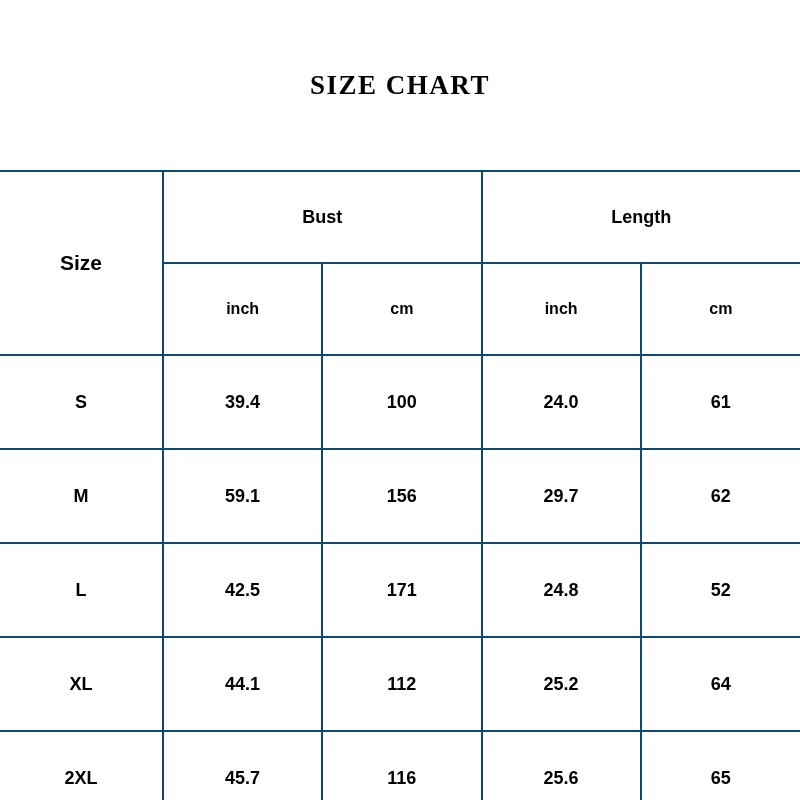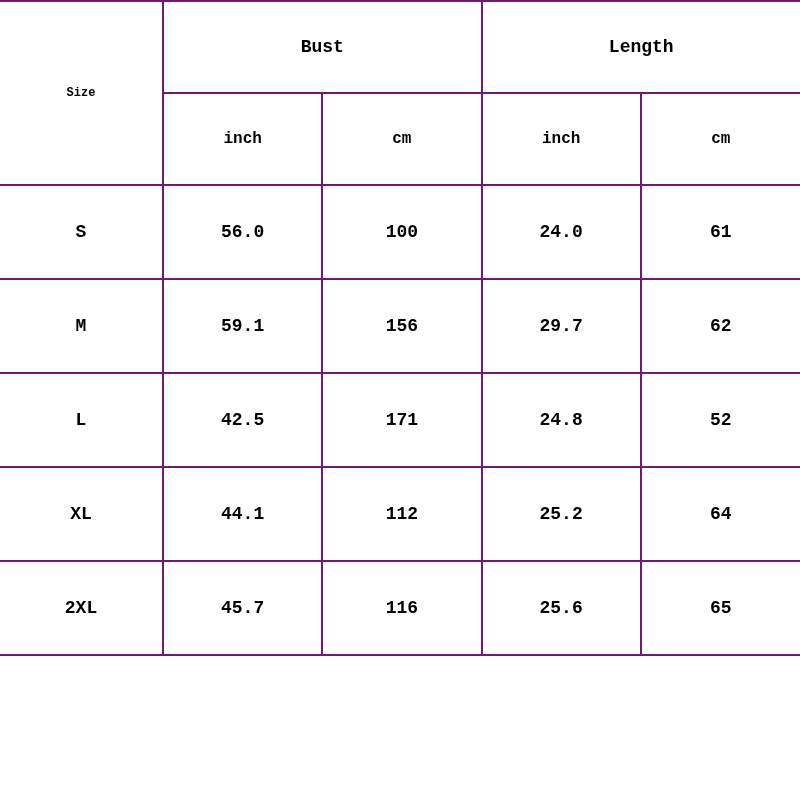--- a/index.html
+++ b/index.html
@@ -34,78 +34,81 @@
     color: #000;
     text-align: center;
   }
   table.size-chart {
     width: 800px;
     border-collapse: collapse;
     table-layout: fixed;
   }
   table.size-chart td,
   table.size-chart th {
-    border: 2px solid #701a75;
+    border: 2px solid #0c4a6e;
     text-align: center;
     vertical-align: middle;
-    font-family: Liberation Mono, monospace;
+    font-family: Liberation Sans, sans-serif;
     font-weight: bold;
     color: #000;
     margin-left: 44px;
   }
   
   table.size-chart tr > td:first-child,
   table.size-chart tr > th:first-child {
     border-left: none;
   }
   table.size-chart tr > td:last-child,
   table.size-chart tr > th:last-child {
     border-right: none;
   }
   .hdr-group {
     height: 88px;
     font-size: 18px;
   }
   .hdr-size {
-    font-size: 12px;
+    font-size: 21px;
   }
   .hdr-unit {
     height: 88px;
     font-size: 16px;
   }
   .data-row td {
     height: 90px;
     font-size: 18px;
   }
   .col-size { width: 160px; }
   .col-d    { width: 160px; }
 </style>
 </head>
 <body>
 
 <div class="page">
 
+  <div class="title-area">
+    <div class="title">SIZE CHART</div>
+  </div>
 
   <table class="size-chart">
     <tbody>
       <tr>
         <td class="col-size hdr-size" rowspan="2">Size</td>
         <td class="hdr-group" colspan="2">Bust</td>
         <td class="hdr-group" colspan="2">Length</td>
       </tr>
       <tr>
         <td class="col-d hdr-unit">inch</td>
         <td class="col-d hdr-unit">cm</td>
         <td class="col-d hdr-unit">inch</td>
         <td class="col-d hdr-unit">cm</td>
       </tr>
 
       <tr class="data-row">
         <td class="col-size">S</td>
-        <td class="col-d">56.0</td>
+        <td class="col-d">39.4</td>
         <td class="col-d">100</td>
         <td class="col-d">24.0</td>
         <td class="col-d">61</td>
       </tr>
 
       <tr class="data-row">
         <td class="col-size">M</td>
         <td class="col-d">59.1</td>
         <td class="col-d">156</td>
         <td class="col-d">29.7</td>

